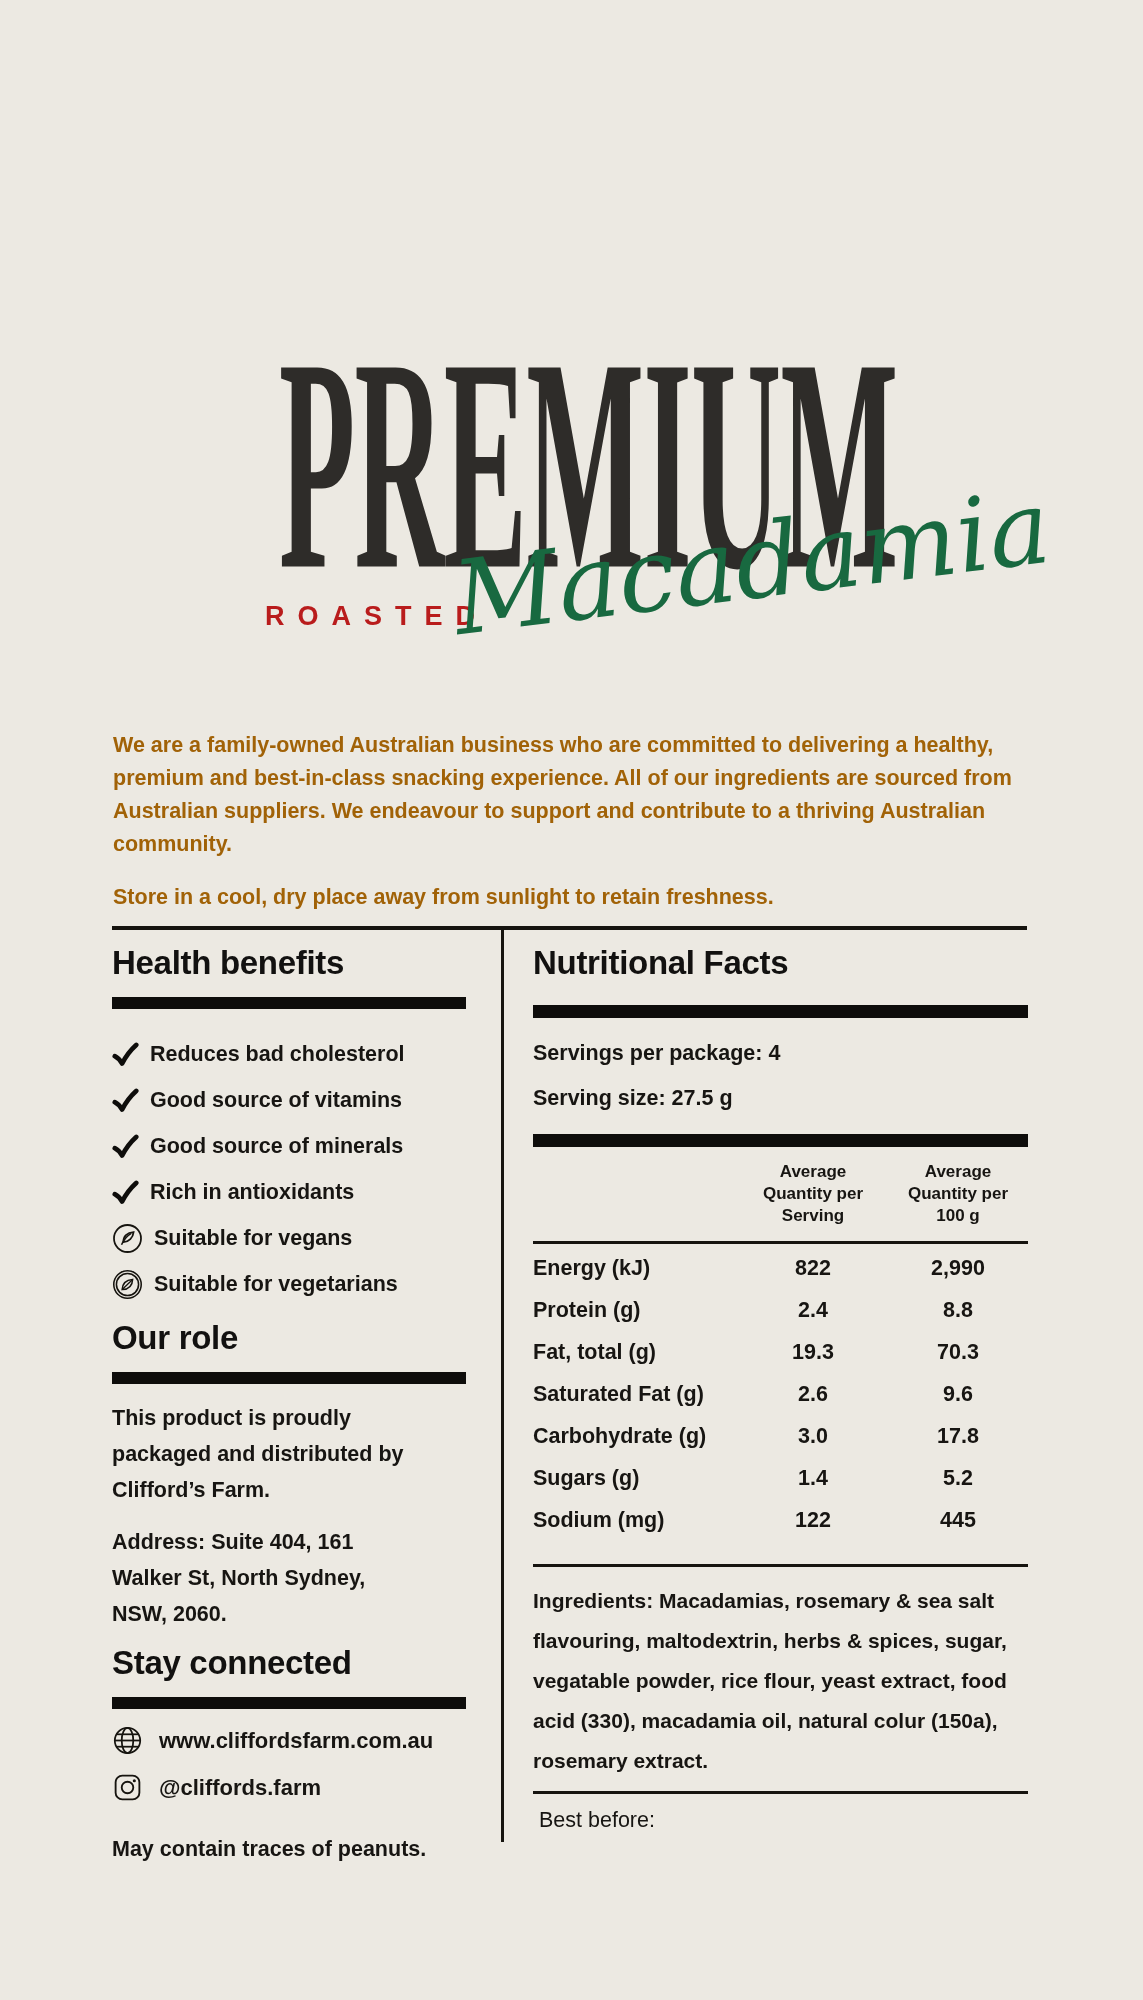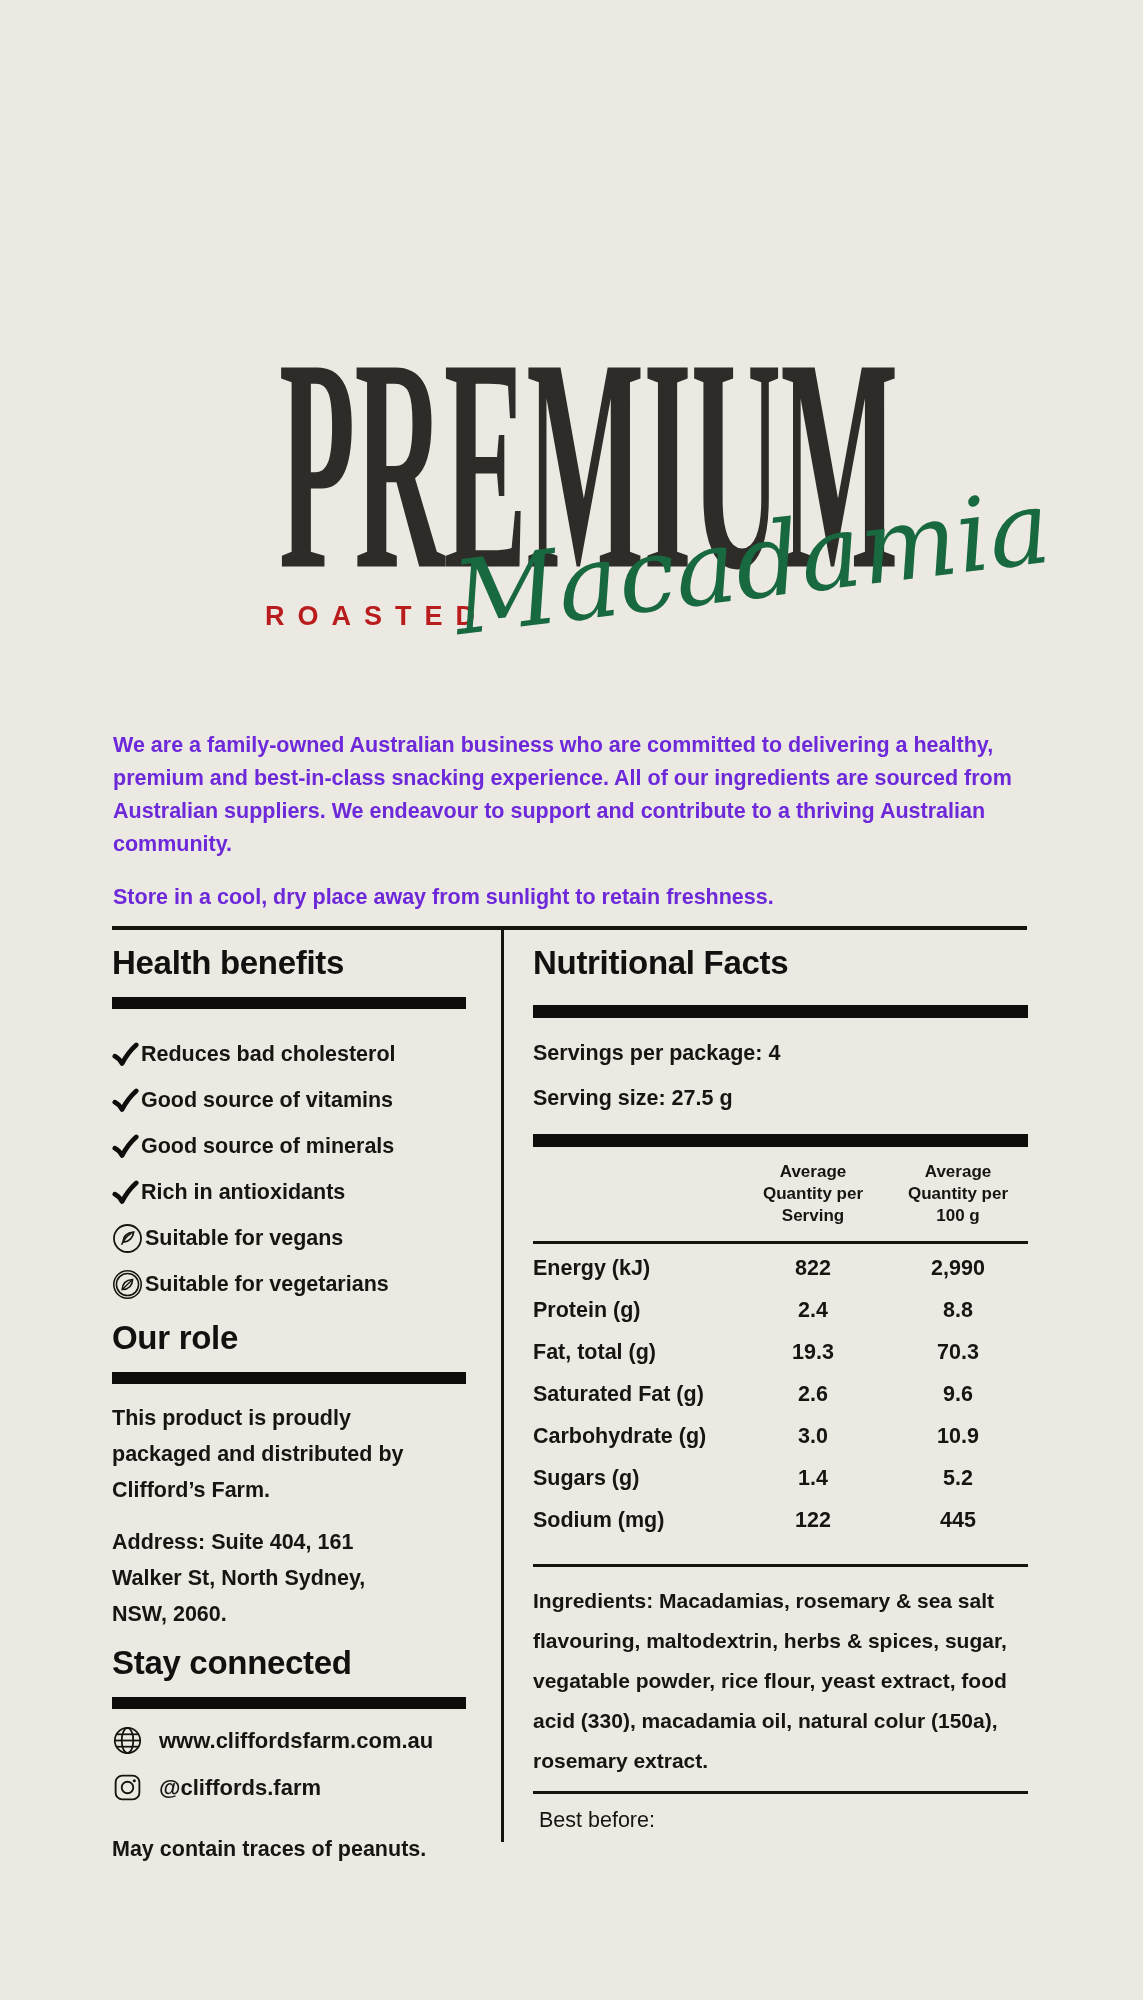--- a/index.html
+++ b/index.html
@@ -18,37 +18,37 @@
     font-size:27px;font-weight:700;letter-spacing:13px;color:#b91c1c;white-space:nowrap;
   }
   .brand-script{
     position:absolute;left:452px;top:512px;
     font-family:"DejaVu Serif", serif;font-style:italic;font-size:102px;line-height:1;
     transform:rotate(-7deg);transform-origin:center;white-space:nowrap;z-index:3;
   }
 
   
   .intro{position:absolute;left:113px;top:729px;width:935px;}
-  .intro p{margin:0;font-size:21.5px;line-height:33px;font-weight:700;color:#6d28d9;}
+  .intro p{margin:0;font-size:21.5px;line-height:33px;font-weight:700;color:#a16207;}
   .intro p + p{margin-top:20px;}
 
   
   .rule-top{position:absolute;left:112px;top:926px;width:915px;height:3.5px;background:#16140f;}
   .rule-vert{position:absolute;left:501px;top:926px;width:3px;height:916px;background:#16140f;}
 
   
   .col-left{position:absolute;left:112px;top:942px;width:354px;}
   .col-right{position:absolute;left:533px;top:942px;width:495px;}
   h2{margin:0;font-size:33px;line-height:41px;font-weight:700;color:#121110;letter-spacing:-0.3px;}
   .bar{height:12px;background:#0e0d0b;margin-top:14px;}
   .col-right .bar{height:13px;margin-top:22px;}
 
   
   .health-list{list-style:none;margin:22px 0 0 0;padding:0;}
-  .health-list li{display:flex;align-items:center;gap:2px;height:46px;}
+  .health-list li{display:flex;align-items:center;gap:11px;height:46px;}
   .health-list .icon{flex:0 0 auto;display:flex;align-items:center;}
   .health-list .label{font-size:21.5px;font-weight:700;}
 
   .col-left h2.mt{margin-top:10px;}
   .col-left p{margin:16px 0 0 0;font-size:21.5px;line-height:36px;font-weight:700;}
   .col-left p.narrow1{max-width:335px;}
   .col-left p.narrow2{max-width:300px;}
 
   .link-row{display:flex;align-items:center;gap:16px;margin-top:16px;}
   .link-row .label{font-size:22px;font-weight:700;}
@@ -230,21 +230,21 @@
 
         <div class="nf-row">
           <span class="rlabel">Saturated Fat (g)</span>
           <span class="rval">2.6</span>
           <span class="rval">9.6</span>
         </div>
 
         <div class="nf-row">
           <span class="rlabel">Carbohydrate (g)</span>
           <span class="rval">3.0</span>
-          <span class="rval">10.9</span>
+          <span class="rval">17.8</span>
         </div>
 
         <div class="nf-row">
           <span class="rlabel">Sugars (g)</span>
           <span class="rval">1.4</span>
           <span class="rval">5.2</span>
         </div>
 
         <div class="nf-row">
           <span class="rlabel">Sodium (mg)</span>

